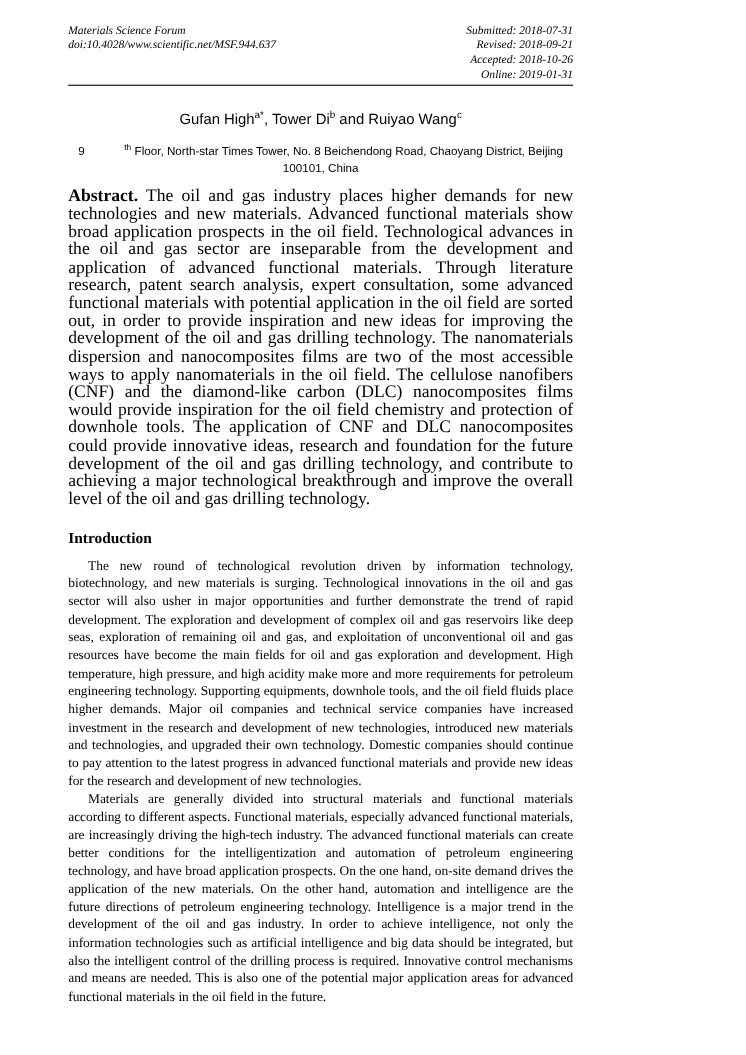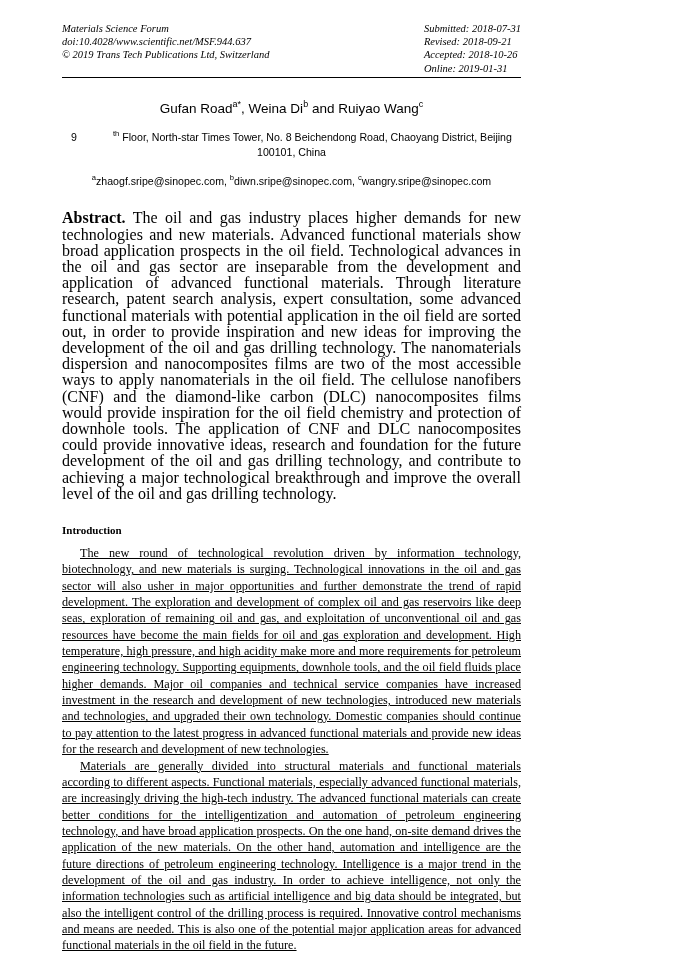--- a/index.html
+++ b/index.html
@@ -31,21 +31,21 @@
     font-size: 10.5px;
     line-height: 13.2px;
     padding-bottom: 2px;
     border-bottom: 1.1px solid #000;
     margin-bottom: 18px;
   }
   .masthead .left, .masthead .right {
     display: flex;
     flex-direction: column;
   }
-  .masthead .right { }
+  .masthead .right { text-align: right; }
 
   
   .title {
     font-weight: bold;
     font-size: 14.6px;
     line-height: 19px;
     text-align: center;
     margin: 0 12px 14px 12px;
   }
 
@@ -97,65 +97,60 @@
     font-size: 16px;
     line-height: 16.2px;
     text-align: justify;
     margin-bottom: 20px;
   }
   .abstract .lbl { font-weight: bold; }
 
   
   .section-head {
     font-weight: bold;
-    font-size: 11px;
+    font-size: 14px;
     line-height: 16px;
     margin-bottom: 7px;
   }
   .body-par {
     font-size: 12.2px;
     line-height: 16.35px;
     text-align: justify;
     text-indent: 18px;
     margin: 0;
-    text-decoration: underline;
   }
 </style>
 </head>
 <body>
 
 <div class="page">
 
   <div class="masthead">
     <div class="left">
       <span>Materials Science Forum</span>
       <span>doi:10.4028/www.scientific.net/MSF.944.637</span>
-      <span>© 2019 Trans Tech Publications Ltd, Switzerland</span>
     </div>
     <div class="right">
       <span>Submitted: 2018-07-31</span>
       <span>Revised: 2018-09-21</span>
       <span>Accepted: 2018-10-26</span>
       <span>Online: 2019-01-31</span>
     </div>
   </div>
 
 
   <div class="authors">
-    <span>Gufan Road</span><sup>a*</sup><span>, Weina Di</span><sup>b</sup><span> and Ruiyao Wang</span><sup>c</sup>
+    <span>Gufan High</span><sup>a*</sup><span>, Tower Di</span><sup>b</sup><span> and Ruiyao Wang</span><sup>c</sup>
   </div>
 
 
   <div class="address">
     <span>9</span><sup>th</sup><span> Floor, North-star Times Tower, No. 8 Beichendong Road, Chaoyang District, Beijing 100101, China</span>
   </div>
 
-  <div class="emails">
-    <sup>a</sup><span>zhaogf.sripe@sinopec.com, </span><sup>b</sup><span>diwn.sripe@sinopec.com, </span><sup>c</sup><span>wangry.sripe@sinopec.com</span>
-  </div>
 
 
   <div class="abstract">
     <span class="lbl">Abstract.</span><span> The oil and gas industry places higher demands for new technologies and new materials. Advanced functional materials show broad application prospects in the oil field. Technological advances in the oil and gas sector are inseparable from the development and application of advanced functional materials. Through literature research, patent search analysis, expert consultation, some advanced functional materials with potential application in the oil field are sorted out, in order to provide inspiration and new ideas for improving the development of the oil and gas drilling technology. The nanomaterials dispersion and nanocomposites films are two of the most accessible ways to apply nanomaterials in the oil field. The cellulose nanofibers (CNF) and the diamond-like carbon (DLC) nanocomposites films would provide inspiration for the oil field chemistry and protection of downhole tools. The application of CNF and DLC nanocomposites could provide innovative ideas, research and foundation for the future development of the oil and gas drilling technology, and contribute to achieving a major technological breakthrough and improve the overall level of the oil and gas drilling technology.</span>
   </div>
 
   <div class="section-head">Introduction</div>
 
   <p class="body-par">The new round of technological revolution driven by information technology, biotechnology, and new materials is surging. Technological innovations in the oil and gas sector will also usher in major opportunities and further demonstrate the trend of rapid development. The exploration and development of complex oil and gas reservoirs like deep seas, exploration of remaining oil and gas, and exploitation of unconventional oil and gas resources have become the main fields for oil and gas exploration and development. High temperature, high pressure, and high acidity make more and more requirements for petroleum engineering technology. Supporting equipments, downhole tools, and the oil field fluids place higher demands. Major oil companies and technical service companies have increased investment in the research and development of new technologies, introduced new materials and technologies, and upgraded their own technology. Domestic companies should continue to pay attention to the latest progress in advanced functional materials and provide new ideas for the research and development of new technologies.</p>
   <p class="body-par">Materials are generally divided into structural materials and functional materials according to different aspects. Functional materials, especially advanced functional materials, are increasingly driving the high-tech industry. The advanced functional materials can create better conditions for the intelligentization and automation of petroleum engineering technology, and have broad application prospects. On the one hand, on-site demand drives the application of the new materials. On the other hand, automation and intelligence are the future directions of petroleum engineering technology. Intelligence is a major trend in the development of the oil and gas industry. In order to achieve intelligence, not only the information technologies such as artificial intelligence and big data should be integrated, but also the intelligent control of the drilling process is required. Innovative control mechanisms and means are needed. This is also one of the potential major application areas for advanced functional materials in the oil field in the future.</p>

